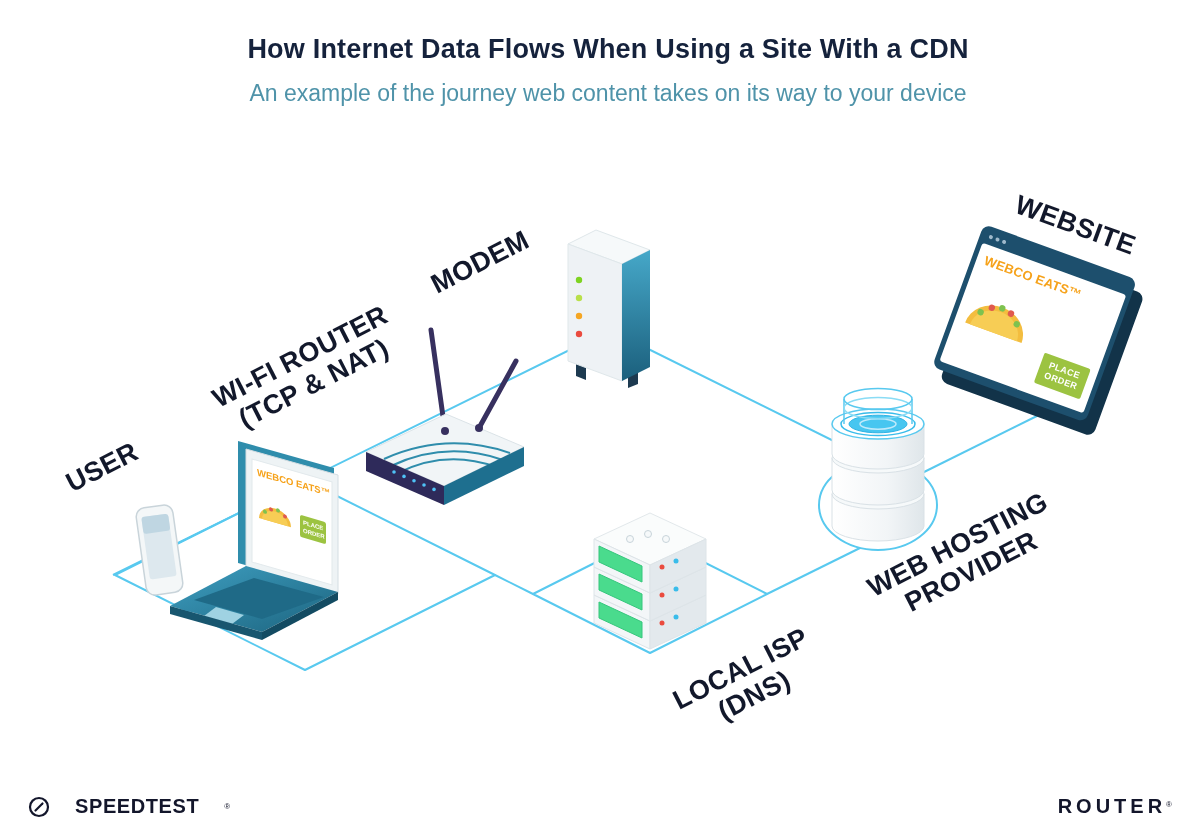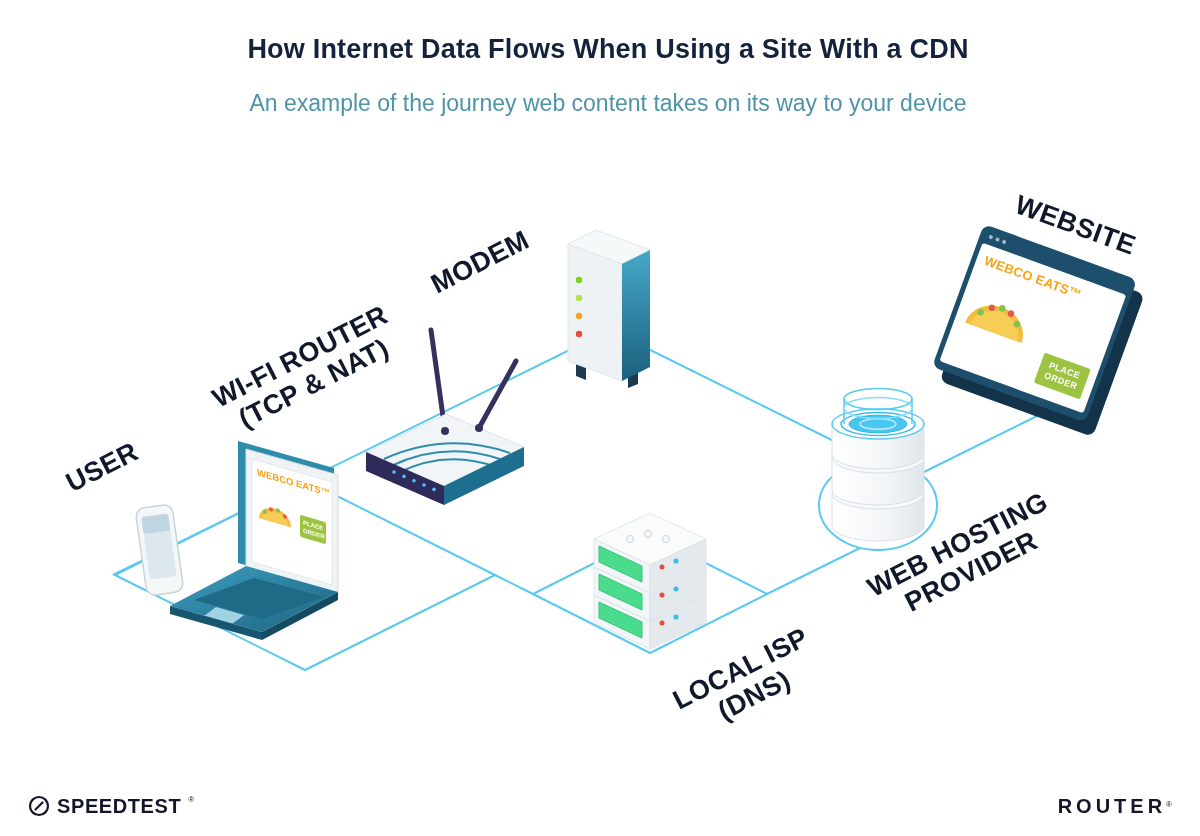--- a/index.html
+++ b/index.html
@@ -3,21 +3,21 @@
 <meta charset="utf-8">
 <style>
   * { margin:0; padding:0; box-sizing:border-box; }
   html,body { width:1200px; height:836px; }
   body { background:#ffffff; font-family:"Liberation Sans","DejaVu Sans",sans-serif; position:relative; overflow:hidden; }
 
   .canvas { position:absolute; inset:0; }
 
   header { position:absolute; top:34px; left:0; width:100%; text-align:center;padding-left:16px; }
   .title { font-size:27px; font-weight:bold; color:#15223c; letter-spacing:0.2px; }
-  .subtitle { font-size:23px; font-weight:normal; color:#4f93a9; margin-top:25px; }
+  .subtitle { font-size:23px; font-weight:normal; color:#4f93a9; margin-top:15px; }
 
   .diagram { position:absolute; inset:0; }
   svg.scene { position:absolute; left:0; top:0; }
 
   .lbl { position:absolute; transform:rotate(-27deg); font-weight:bold; font-size:27px;
          letter-spacing:0.4px; color:#12182b; text-align:center; line-height:1.12; }
   .lbl span { display:block; white-space:nowrap; }
   .lbl.tilt-right { transform:rotate(20deg); }
 
   
@@ -29,21 +29,21 @@
   .browser-page { background:#ffffff; border-radius:3px; height:126px; padding:8px 8px 6px; position:relative; }
   .site-brand { color:#f6a21a; font-weight:bold; font-size:13px; letter-spacing:0.2px; white-space:nowrap; }
   .taco { position:absolute; left:8px; top:38px; }
   .order-btn { position:absolute; right:8px; bottom:12px; background:#9cc341; color:#ffffff;
                font-weight:bold; font-size:9px; letter-spacing:0.4px; text-align:center;
                line-height:1.25; padding:5px 7px; border-radius:2px; }
   .order-btn span { display:block; }
 
   footer { position:absolute; left:0; right:0; bottom:18px; display:flex;
            justify-content:space-between; align-items:center; padding:0 28px; }
-  .st-logo { display:flex; align-items:flex-start; gap:7px; }
+  .st-logo { display:flex; align-items:center; gap:25px; }
   .st-word { font-size:20px; font-weight:bold; color:#13162b; letter-spacing:0.6px; }
   .mark { font-size:8px; color:#13162b; vertical-align:super; }
   .ookla-word { font-size:20px; font-weight:bold; color:#13162b; letter-spacing:4px; }
 </style>
 </head>
 <body>
 
 <div class="canvas">
 
   <header>

